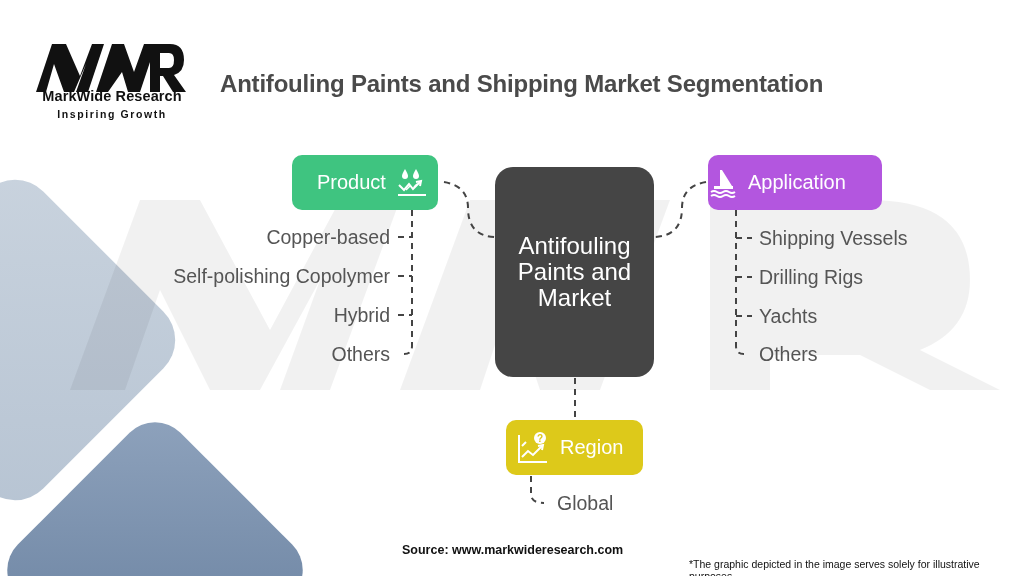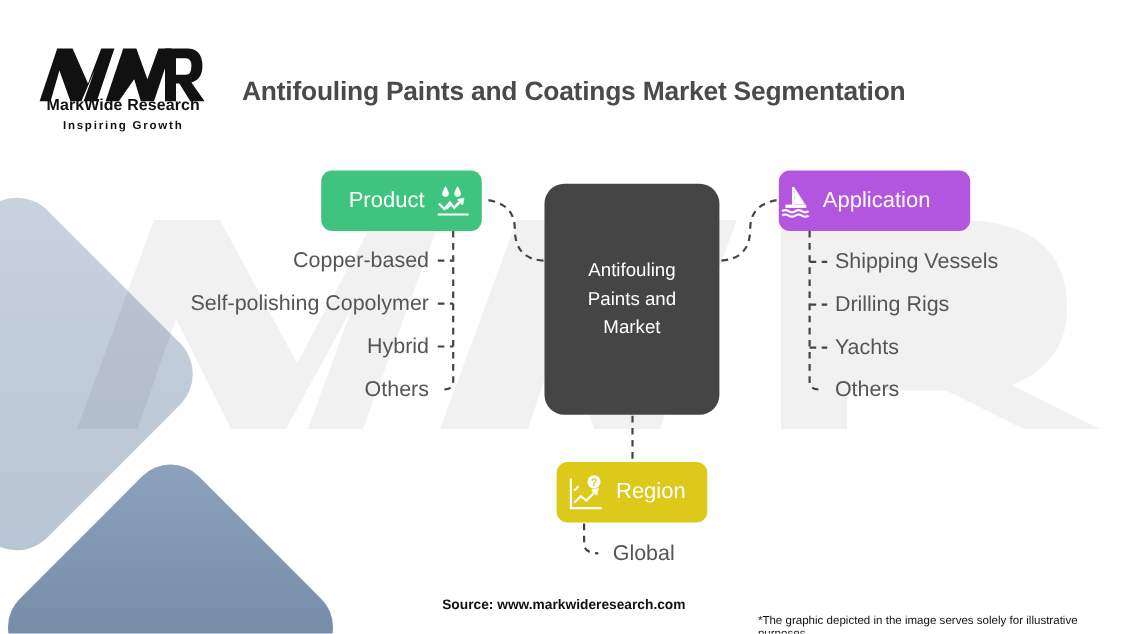--- a/index.html
+++ b/index.html
@@ -20,21 +20,21 @@
 
   .title { left:220px; top:70px; font-size:24px; font-weight:bold; color:#4a4a4a; letter-spacing:-0.2px; }
 
   
   .cat { position:absolute; border-radius:10px; color:#fff; display:flex; align-items:center; box-sizing:border-box; font-size:20px; }
   .cat .lbl { white-space:nowrap; }
   .cat-product { left:292px; top:155px; width:146px; height:55px; background:#3fc480; padding-left:25px; gap:10px; }
   .cat-application { left:708px; top:155px; width:174px; height:55px; background:#b356df; gap:10px; }
   .cat-region { left:506px; top:420px; width:137px; height:55px; background:#ddc91a; padding-left:10px; gap:10px; }
 
-  .center { left:495px; top:167px; width:159px; height:210px; background:#454545; border-radius:18px; color:#fff; display:flex; align-items:center; justify-content:center; text-align:center; font-size:17px; line-height:26px; }
+  .center { left:495px; top:167px; width:159px; height:210px; background:#454545; border-radius:18px; color:#fff; display:flex; align-items:center; justify-content:center; text-align:center; font-size:24px; line-height:26px; }
 
   .item { position:absolute; font-size:19.5px; color:#555; white-space:nowrap; }
   .item.left { text-align:right; }
 
   .src { left:402px; top:543px; font-size:12.5px; font-weight:bold; color:#111; }
   .disc { left:689px; top:558px; font-size:10.5px; color:#111; }
 
   svg.lines { position:absolute; left:0; top:0; width:1024px; height:576px; }
 </style>
 </head>
@@ -50,21 +50,21 @@
 </svg>
 
 <svg class="abs logo-mark" viewBox="0 0 152 52">
   <path d="M2 50 L18 2 L32 2 L46 34 L58 2 L70 2 L54 50 L42 50 L52 22 L40 50 L30 50 L20 22 L12 50 Z" fill="#111"></path>
   <path d="M62 50 L78 2 L90 2 L100 30 L110 2 L122 2 L106 50 L94 50 L88 30 L74 50 Z" fill="#111"></path>
   <path d="M116 50 L116 2 L136 2 Q150 2 150 18 Q150 30 140 33 L152 50 L139 50 L129 34 L126 34 L126 50 Z M126 11 L126 26 L135 26 Q140 26 140 18 Q140 11 135 11 Z" fill="#111"></path>
 </svg>
 <div class="abs logo-name">MarkWide Research</div>
 <div class="abs logo-tag">Inspiring Growth</div>
 
-<div class="abs title">Antifouling Paints and Coatings Market Segmentation</div>
+<div class="abs title">Antifouling Paints and Shipping Market Segmentation</div>
 
 <svg class="lines">
   <g fill="none" stroke="#444" stroke-width="2" stroke-dasharray="6,5">
 
     <path d="M444 182 Q468 186 468 208 Q468 236 495 237"></path>
 
     <path d="M706 182 Q682 186 682 208 Q682 236 654 237"></path>
 
     <path d="M575 378 L575 420"></path>
 

